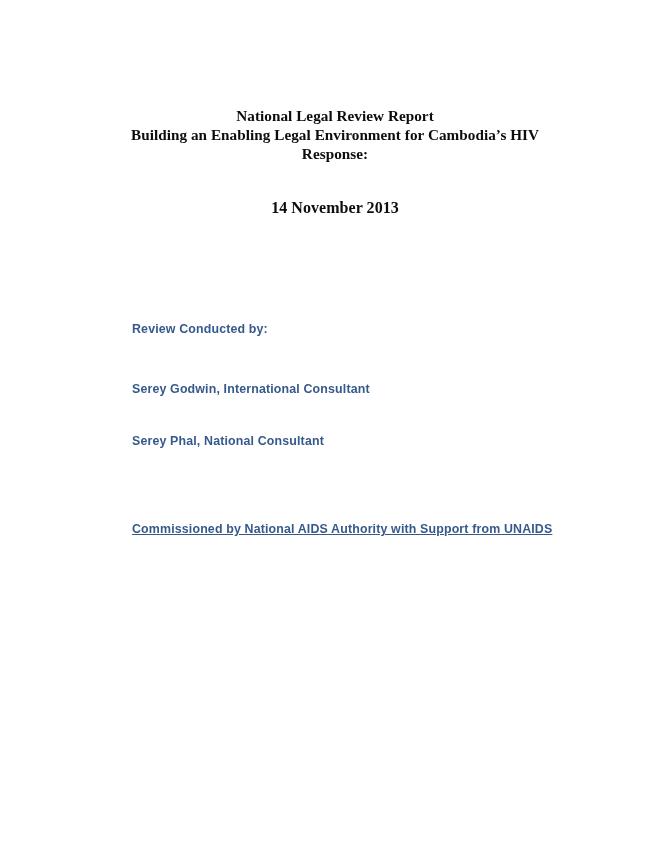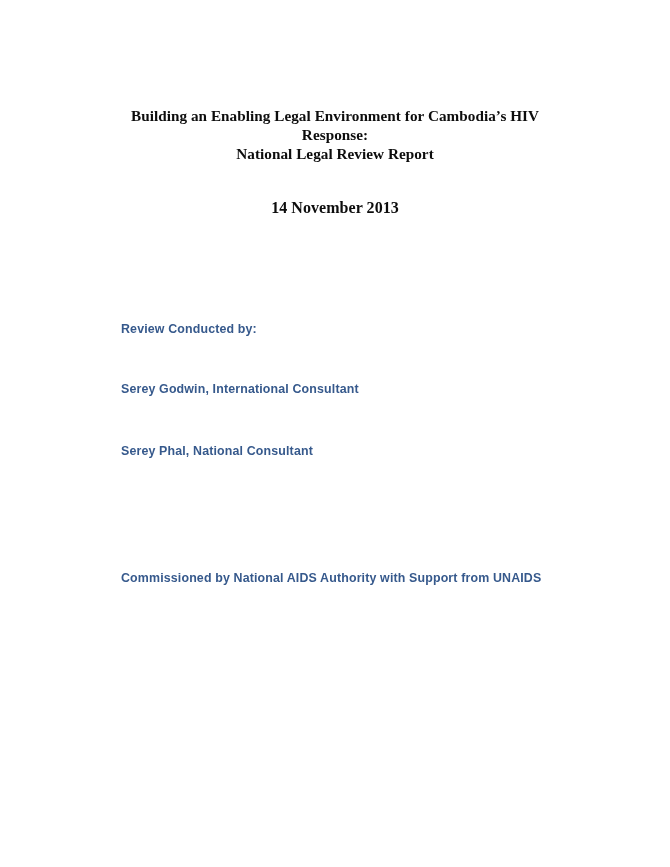--- a/index.html
+++ b/index.html
@@ -49,50 +49,50 @@
     font-size: 16px;
     line-height: 19px;
     color: #0d0d0d;
     margin-top: 35px;
     letter-spacing: 0.05px;
   }
 
   
   .credits-block {
     position: absolute;
-    left: 121px;
+    left: 132px;
     top: 321px;
     width: 460px;
   }
 
   .credit-line {
     font-family: "Liberation Sans", "DejaVu Sans", sans-serif;
     font-weight: bold;
     font-size: 12.4px;
     line-height: 16px;
     color: #36598c;
     letter-spacing: 0.15px;
     white-space: nowrap;
   }
 
   .credit-line.gap-review   { margin-top: 0px; }
   .credit-line.gap-author1  { margin-top: 44px; }
-  .credit-line.gap-author2  { margin-top: 46px; }
-  .credit-line.gap-commission { margin-top: 111px; }
+  .credit-line.gap-author2  { margin-top: 36px; }
+  .credit-line.gap-commission { margin-top: 72px; text-decoration: underline; }
 </style>
 </head>
 <body>
 
 <div class="page">
 
   <div class="title-block">
 
+    <div class="title-line">National Legal Review Report</div>
+
     <div class="title-line wrap">Building an Enabling Legal Environment for Cambodia’s HIV Response:</div>
-
-    <div class="title-line">National Legal Review Report</div>
 
     <div class="date-line">14 November 2013</div>
 
   </div>
 
   <div class="credits-block">
 
     <div class="credit-line gap-review">Review Conducted by:</div>
 
     <div class="credit-line gap-author1">Serey Godwin, International Consultant</div>

